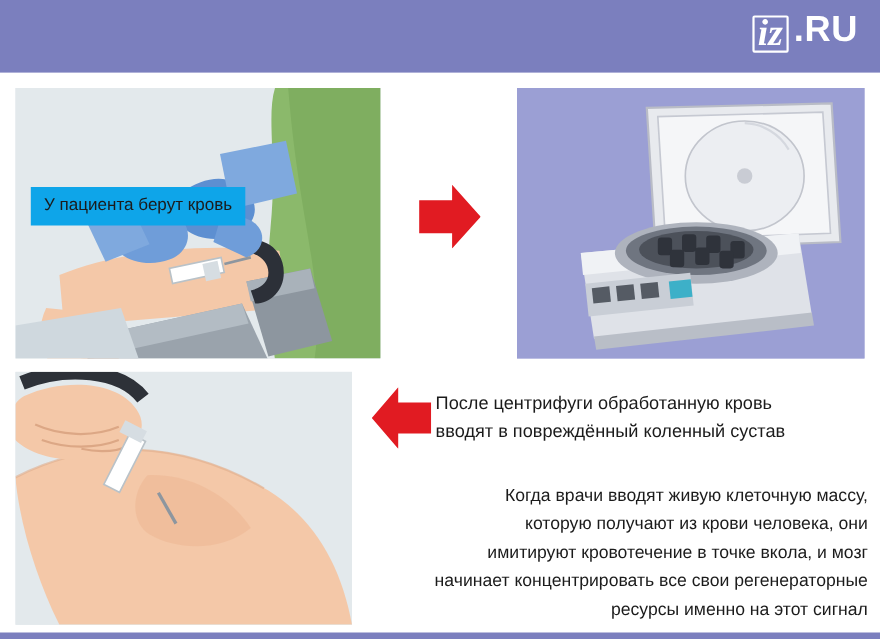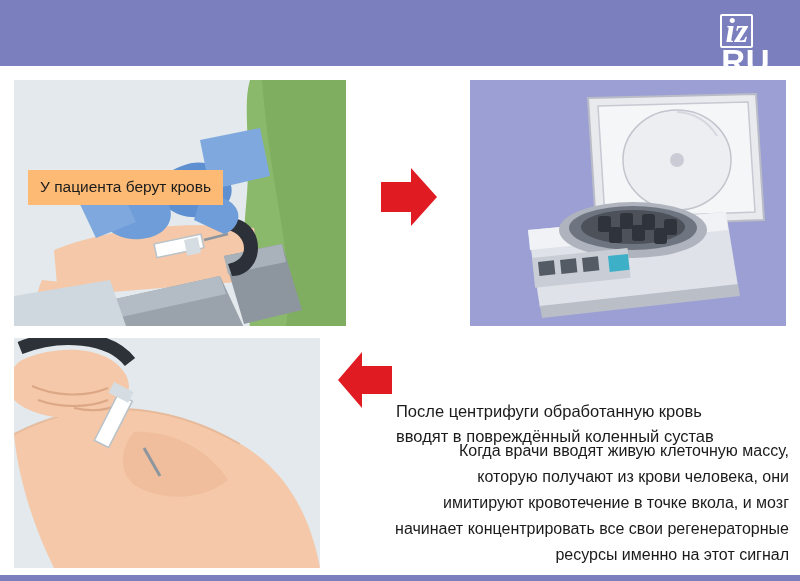--- a/index.html
+++ b/index.html
@@ -37,26 +37,25 @@
     color: #ffffff;
     font-family: "Liberation Serif", serif;
     font-weight: bold;
     font-size: 25px;
     line-height: 30px;
     letter-spacing: 0.2px;
     white-space: nowrap;
   }
   .logo {
     position: absolute;
-    right: 30px;
+    right: 20px;
     top: 13px;
     height: 40px;
     display: flex;
-    align-items: center;
-    flex-direction: column;
+    align-items: flex-start;
   }
   .logo-iz {
     display: inline-block;
     position: relative;
     color: #ffffff;
     font-family: "Liberation Serif", serif;
     font-style: italic;
     font-weight: bold;
     font-size: 34px;
     line-height: 36px;
@@ -101,21 +100,21 @@
   }
   .panel-3 {
     left: 14px; top: 338px;
     width: 306px; height: 230px;
     background: #dfe6ea;
   }
 
   
   .caption-box {
     position: absolute;
-    background: #fdba74;
+    background: #0ea5e9;
     color: #1b1b1b;
     font-size: 15.5px;
     line-height: 20px;
     padding: 7px 12px 8px 12px;
     white-space: pre-line;
   }
   .cap-1 { left: 14px; top: 90px; }
 
   
   .arrow-right {
@@ -138,21 +137,20 @@
     position: absolute;
     color: #1b1b1b;
     white-space: pre-line;
   }
   .text-after-centrifuge {
     left: 396px;
     top: 355px;
     width: 392px;
     font-size: 16.5px;
     line-height: 25px;
-    margin-top: 44px;
   }
   .text-doctors {
     left: 337px;
     top: 438px;
     width: 452px;
     font-size: 16px;
     line-height: 26px;
     text-align: right;
   }
 

